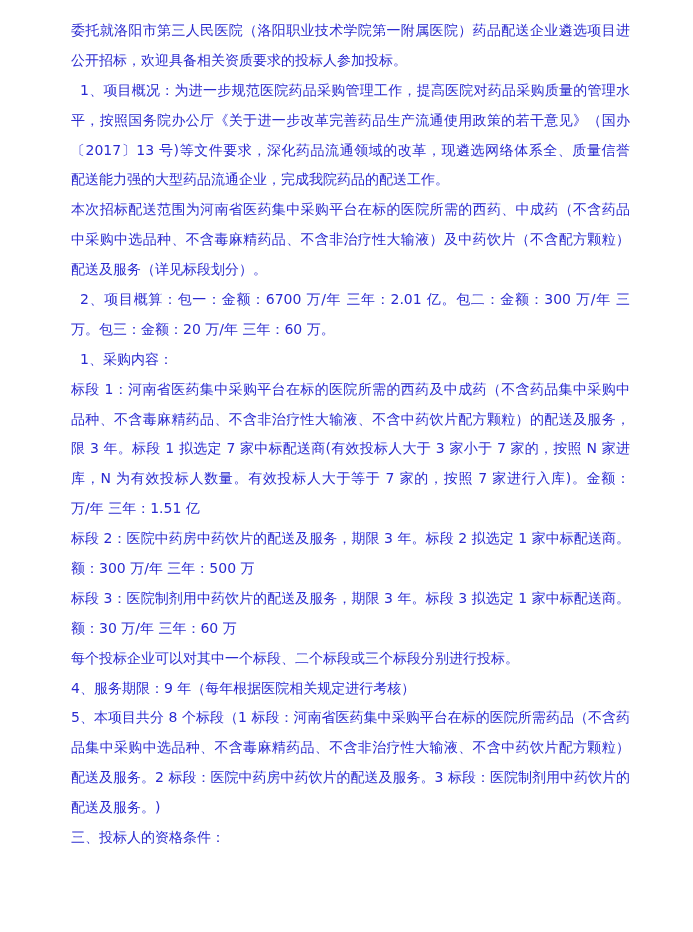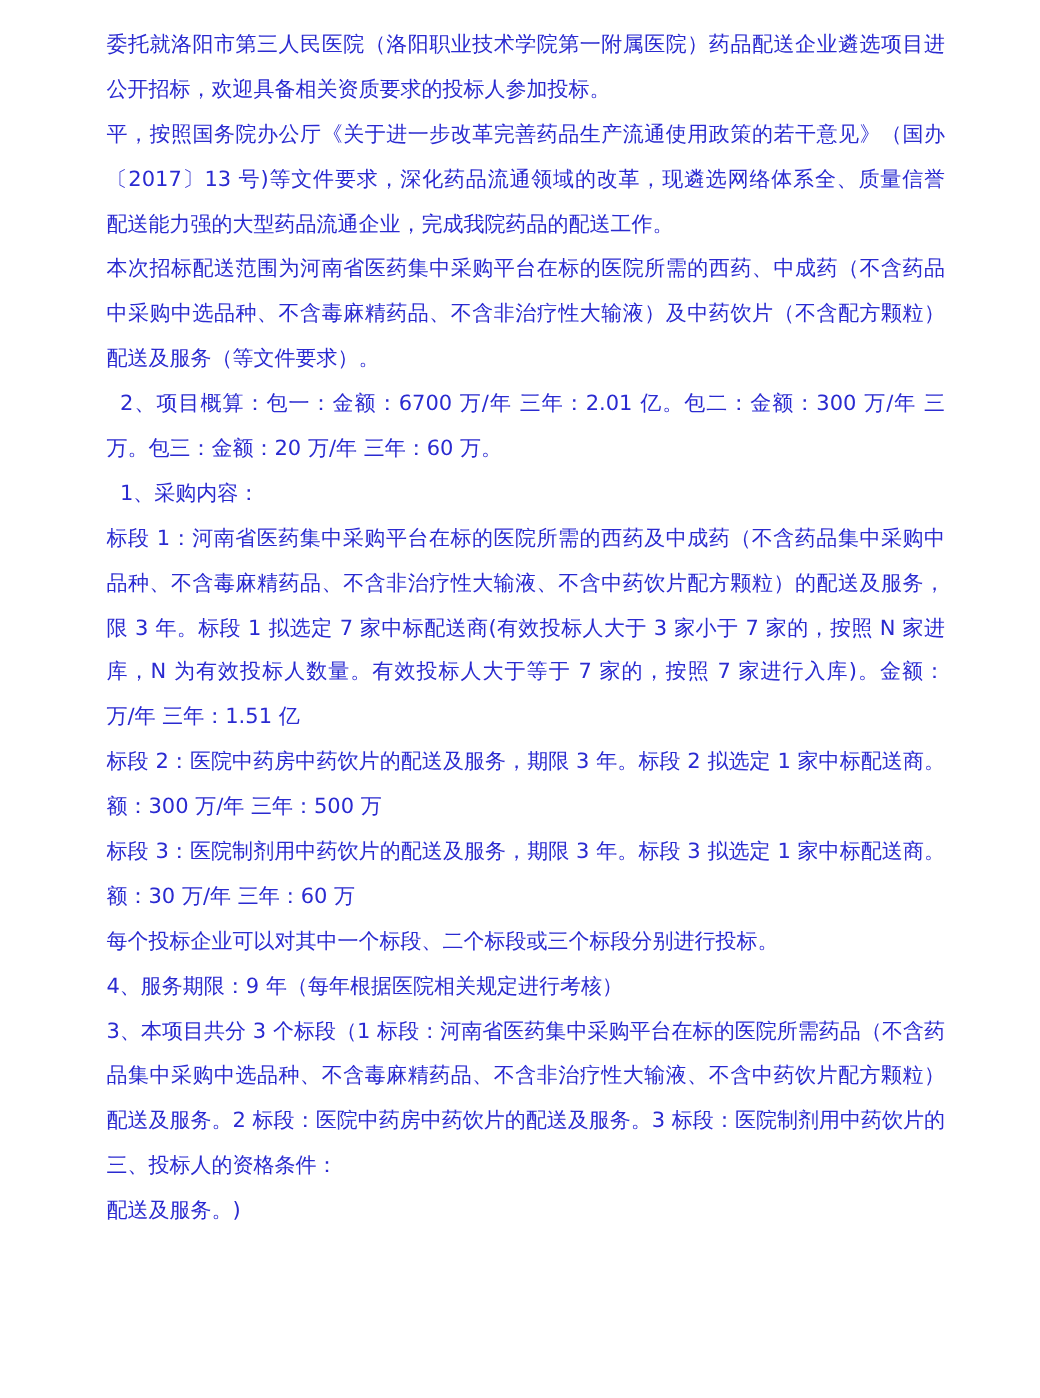--- a/index.html
+++ b/index.html
@@ -38,39 +38,40 @@
     padding-left: 9px;
   }
 </style>
 </head>
 <body>
 
 <div class="page" style="background: rgb(255, 255, 255);">
   <div class="textblock" id="lines-host" style="color: rgb(42, 42, 208);">
       <div class="line fill">委托就洛阳市第三人民医院（洛阳职业技术学院第一附属医院）药品配送企业遴选项目进行</div>
       <div class="line">公开招标，欢迎具备相关资质要求的投标人参加投标。</div>
+      <div class="line fill indent">1、项目概况：为进一步规范医院药品采购管理工作，提高医院对药品采购质量的管理水</div>
       <div class="line fill">平，按照国务院办公厅《关于进一步改革完善药品生产流通使用政策的若干意见》（国办发</div>
       <div class="line fill">〔2017〕13 号)等文件要求，深化药品流通领域的改革，现遴选网络体系全、质量信誉好、</div>
       <div class="line">配送能力强的大型药品流通企业，完成我院药品的配送工作。</div>
       <div class="line fill">本次招标配送范围为河南省医药集中采购平台在标的医院所需的西药、中成药（不含药品集</div>
       <div class="line fill">中采购中选品种、不含毒麻精药品、不含非治疗性大输液）及中药饮片（不含配方颗粒）的</div>
-      <div class="line">配送及服务（等文件要求）。</div>
+      <div class="line">配送及服务（详见标段划分）。</div>
       <div class="line fill indent">2、项目概算：包一：金额：6700 万/年 三年：2.01 亿。包二：金额：300 万/年 三年:900</div>
       <div class="line">万。包三：金额：20 万/年 三年：60 万。</div>
       <div class="line indent">1、采购内容：</div>
       <div class="line fill">标段 1：河南省医药集中采购平台在标的医院所需的西药及中成药（不含药品集中采购中选</div>
       <div class="line fill">品种、不含毒麻精药品、不含非治疗性大输液、不含中药饮片配方颗粒）的配送及服务，期</div>
       <div class="line fill">限 3 年。标段 1 拟选定 7 家中标配送商(有效投标人大于 3 家小于 7 家的，按照 N 家进行入</div>
       <div class="line fill">库，N 为有效投标人数量。有效投标人大于等于 7 家的，按照 7 家进行入库)。金额：6700</div>
       <div class="line">万/年 三年：1.51 亿</div>
       <div class="line fill">标段 2：医院中药房中药饮片的配送及服务，期限 3 年。标段 2 拟选定 1 家中标配送商。金</div>
       <div class="line">额：300 万/年 三年：500 万</div>
       <div class="line fill">标段 3：医院制剂用中药饮片的配送及服务，期限 3 年。标段 3 拟选定 1 家中标配送商。金</div>
       <div class="line">额：30 万/年 三年：60 万</div>
       <div class="line">每个投标企业可以对其中一个标段、二个标段或三个标段分别进行投标。</div>
       <div class="line">4、服务期限：9 年（每年根据医院相关规定进行考核）</div>
-      <div class="line fill">3、本项目共分 3 个标段（1 标段：河南省医药集中采购平台在标的医院所需药品（不含药</div>
+      <div class="line fill">5、本项目共分 8 个标段（1 标段：河南省医药集中采购平台在标的医院所需药品（不含药</div>
       <div class="line fill">品集中采购中选品种、不含毒麻精药品、不含非治疗性大输液、不含中药饮片配方颗粒）的</div>
       <div class="line fill">配送及服务。2 标段：医院中药房中药饮片的配送及服务。3 标段：医院制剂用中药饮片的</div>
+      <div class="line">配送及服务。)</div>
       <div class="line">三、投标人的资格条件：</div>
-      <div class="line">配送及服务。)</div>
     </div>
 </div>
 
 </body></html>

